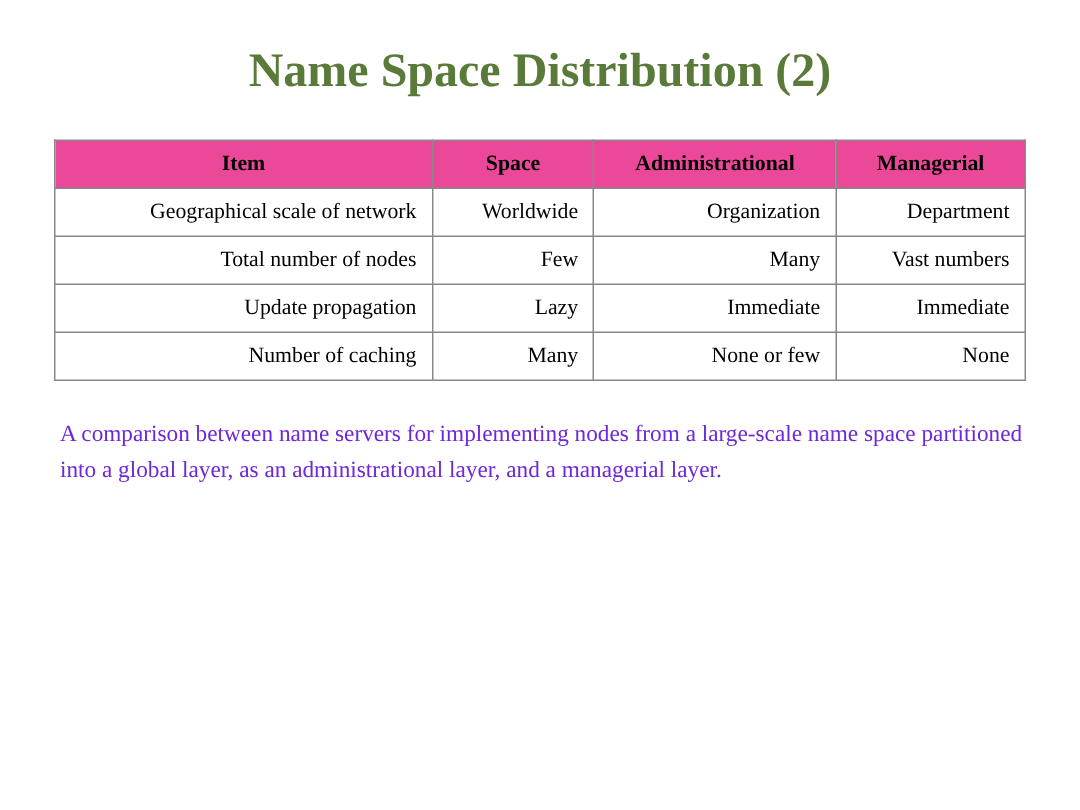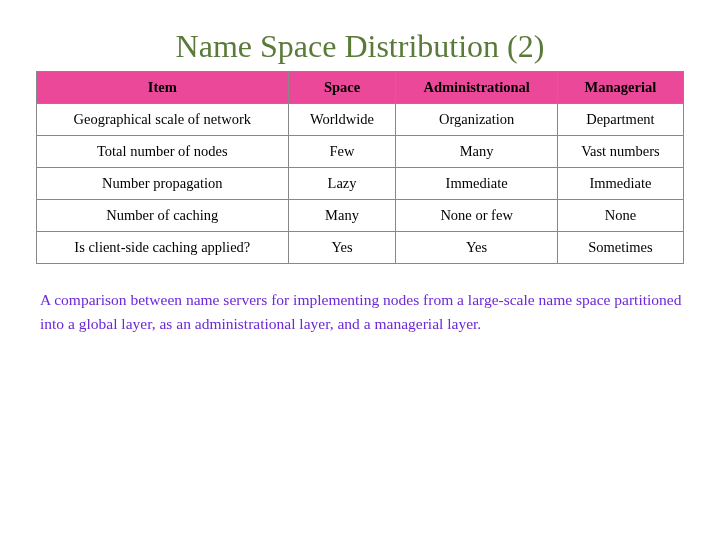--- a/index.html
+++ b/index.html
@@ -10,23 +10,23 @@
       background: #ffffff;
       font-family: "Times New Roman", Times, serif;
       display: flex;
       flex-direction: column;
       align-items: center;
       padding: 28px 36px 28px 36px;
     }
 
     .page-title {
       font-size: 32px;
-      font-weight: normal;
+      font-weight: bold;
       color: #5a7a3a;
-      margin-bottom: 6px;
+      margin-bottom: 28px;
       align-self: center;
     }
 
     .table-wrapper {
       width: 100%;
       margin-bottom: 24px;
     }
 
     table {
       width: 100%;
@@ -38,21 +38,21 @@
       border: 1px solid #888;
       padding: 7px 10px;
       text-align: center;
       font-weight: bold;
       background: #ec4899;
     }
 
     tbody tr td {
       border: 1px solid #888;
       padding: 7px 10px;
-      text-align: center;
+      text-align: right;
       background: #ffffff;
     }
 
     tbody tr td:first-child {
       
     }
 
     .caption-text {
       font-size: 15.5px;
       line-height: 1.55;
@@ -86,34 +86,28 @@
           <td>Organization</td>
           <td>Department</td>
         </tr>
         <tr>
           <td>Total number of nodes</td>
           <td>Few</td>
           <td>Many</td>
           <td>Vast numbers</td>
         </tr>
         <tr>
-          <td>Number propagation</td>
+          <td>Update propagation</td>
           <td>Lazy</td>
           <td>Immediate</td>
           <td>Immediate</td>
         </tr>
         <tr>
           <td>Number of caching</td>
           <td>Many</td>
           <td>None or few</td>
           <td>None</td>
         </tr>
-        <tr>
-          <td>Is client-side caching applied?</td>
-          <td>Yes</td>
-          <td>Yes</td>
-          <td>Sometimes</td>
-        </tr>
       </tbody>
   </table>
 </div>
 
 <p class="caption-text">A comparison between name servers for implementing nodes from a large-scale name space partitioned into a global layer, as an administrational layer, and a managerial layer.</p>
 
 </body></html>

